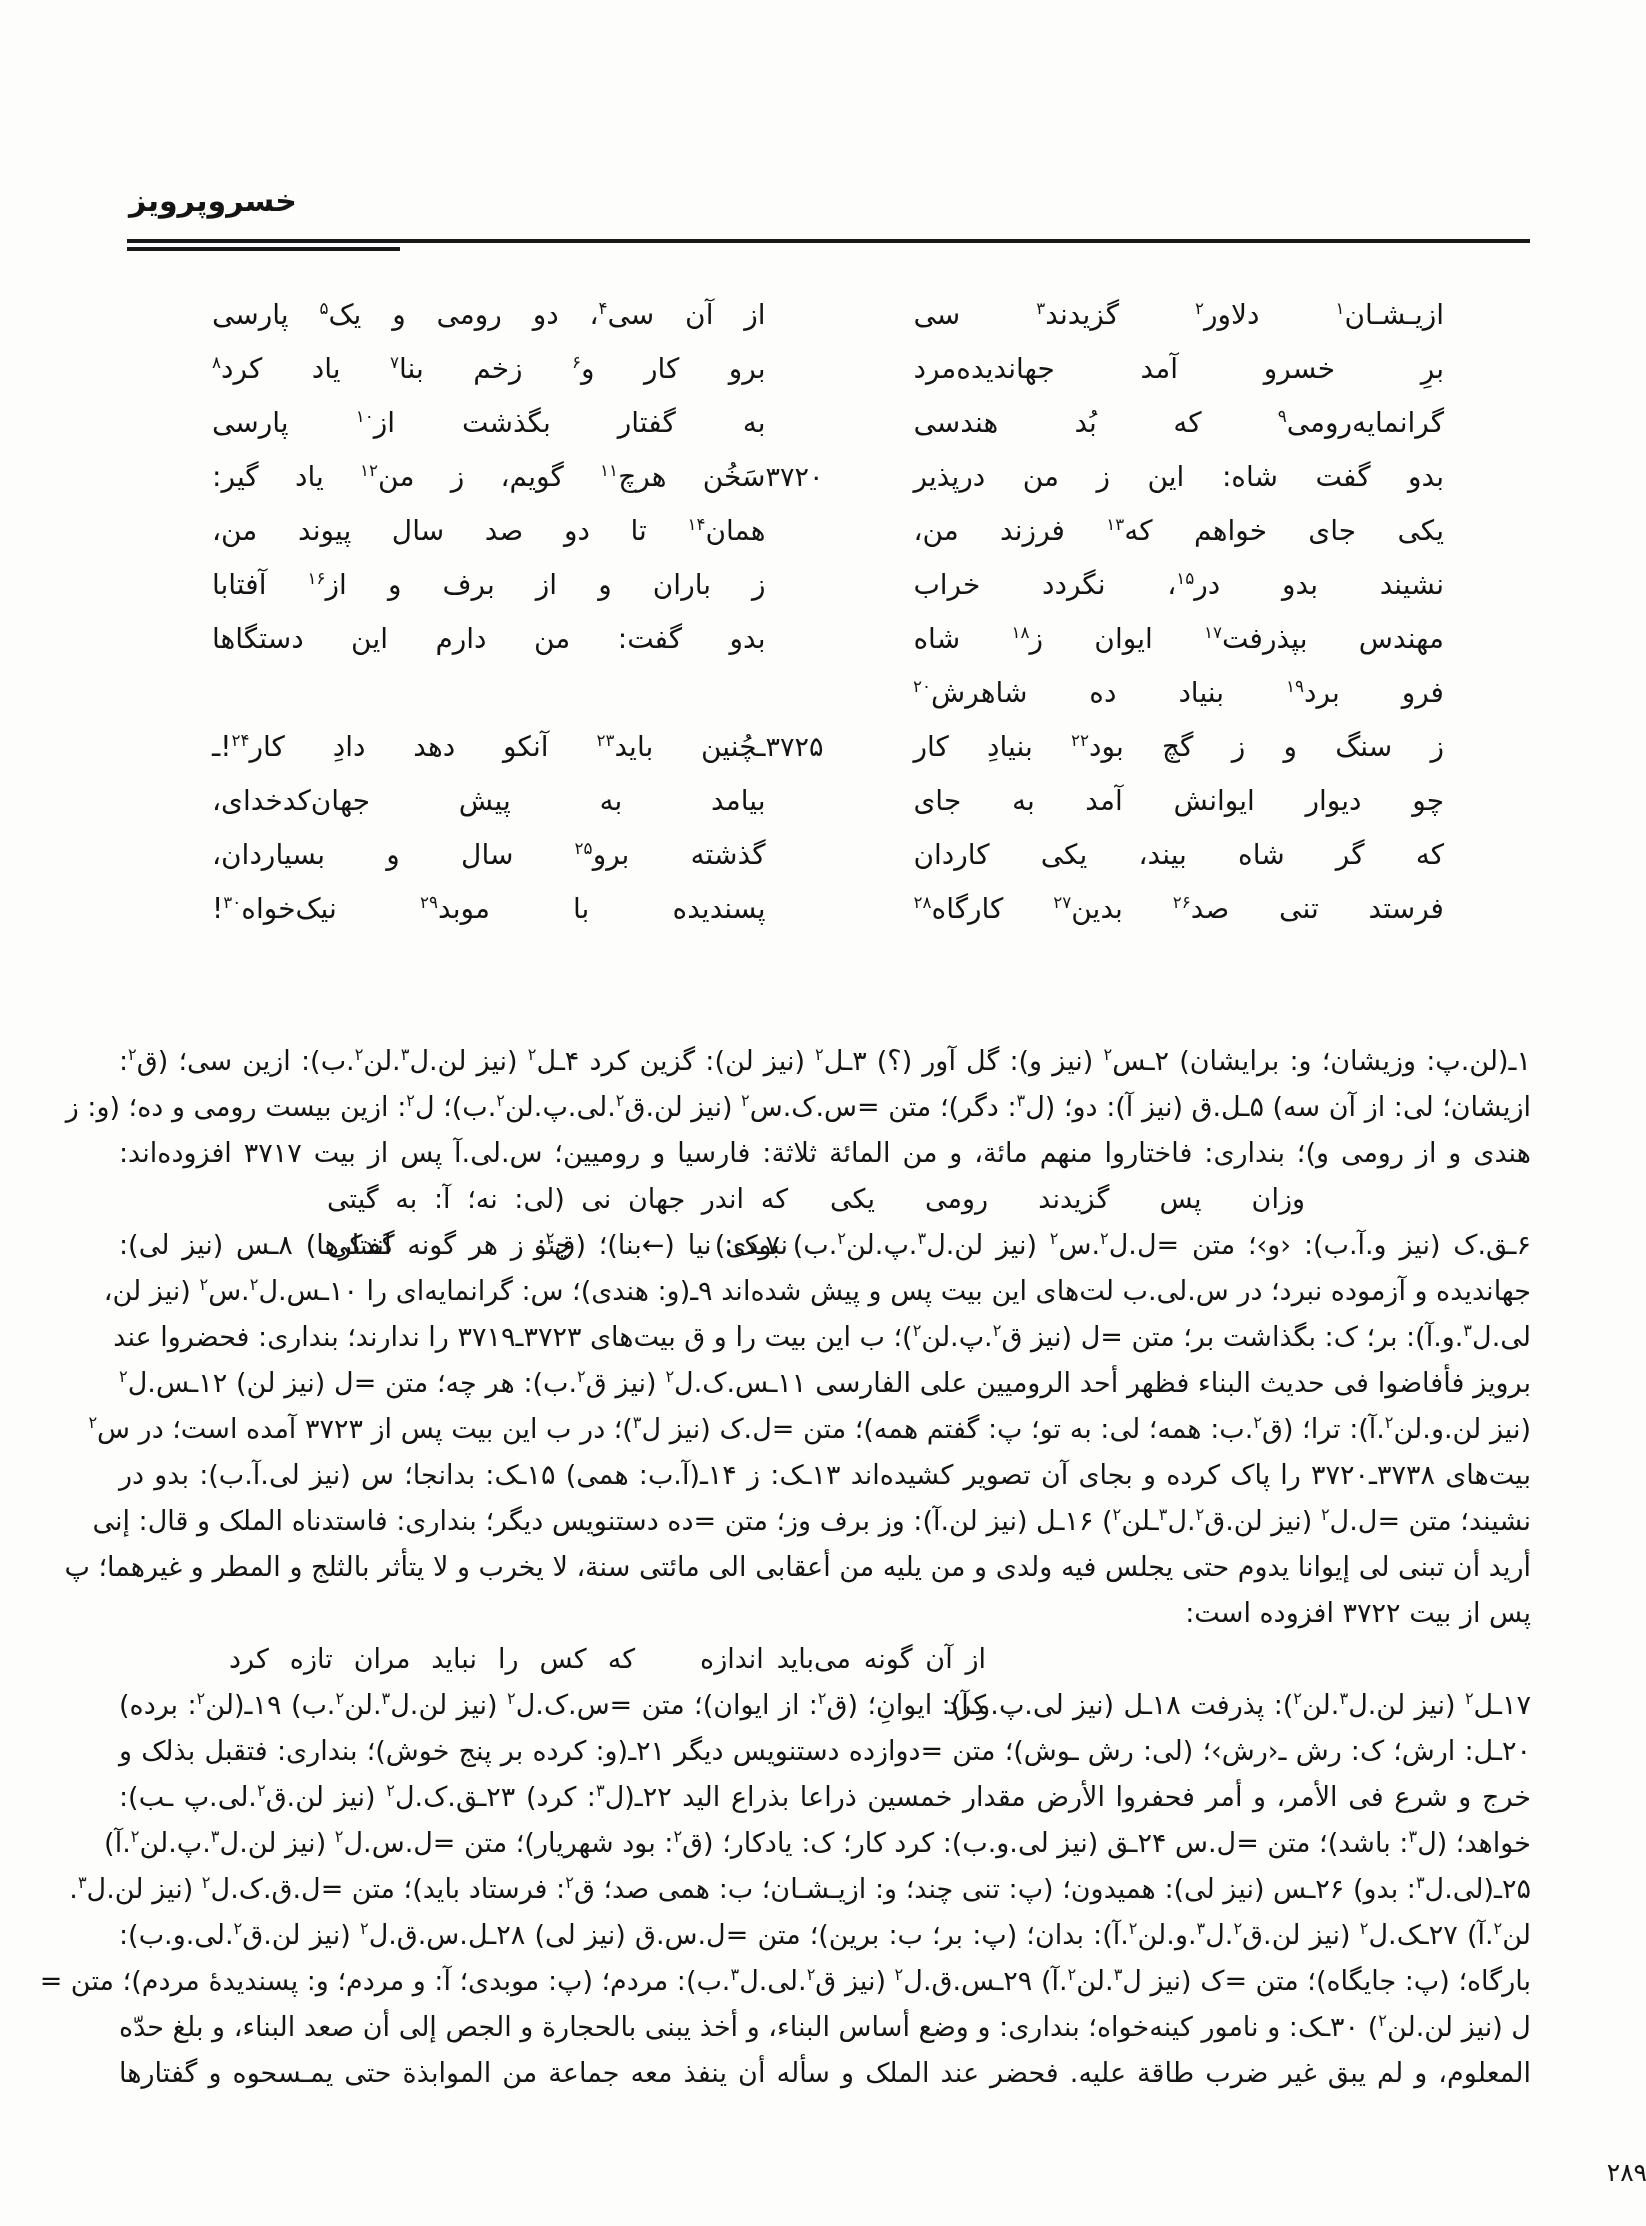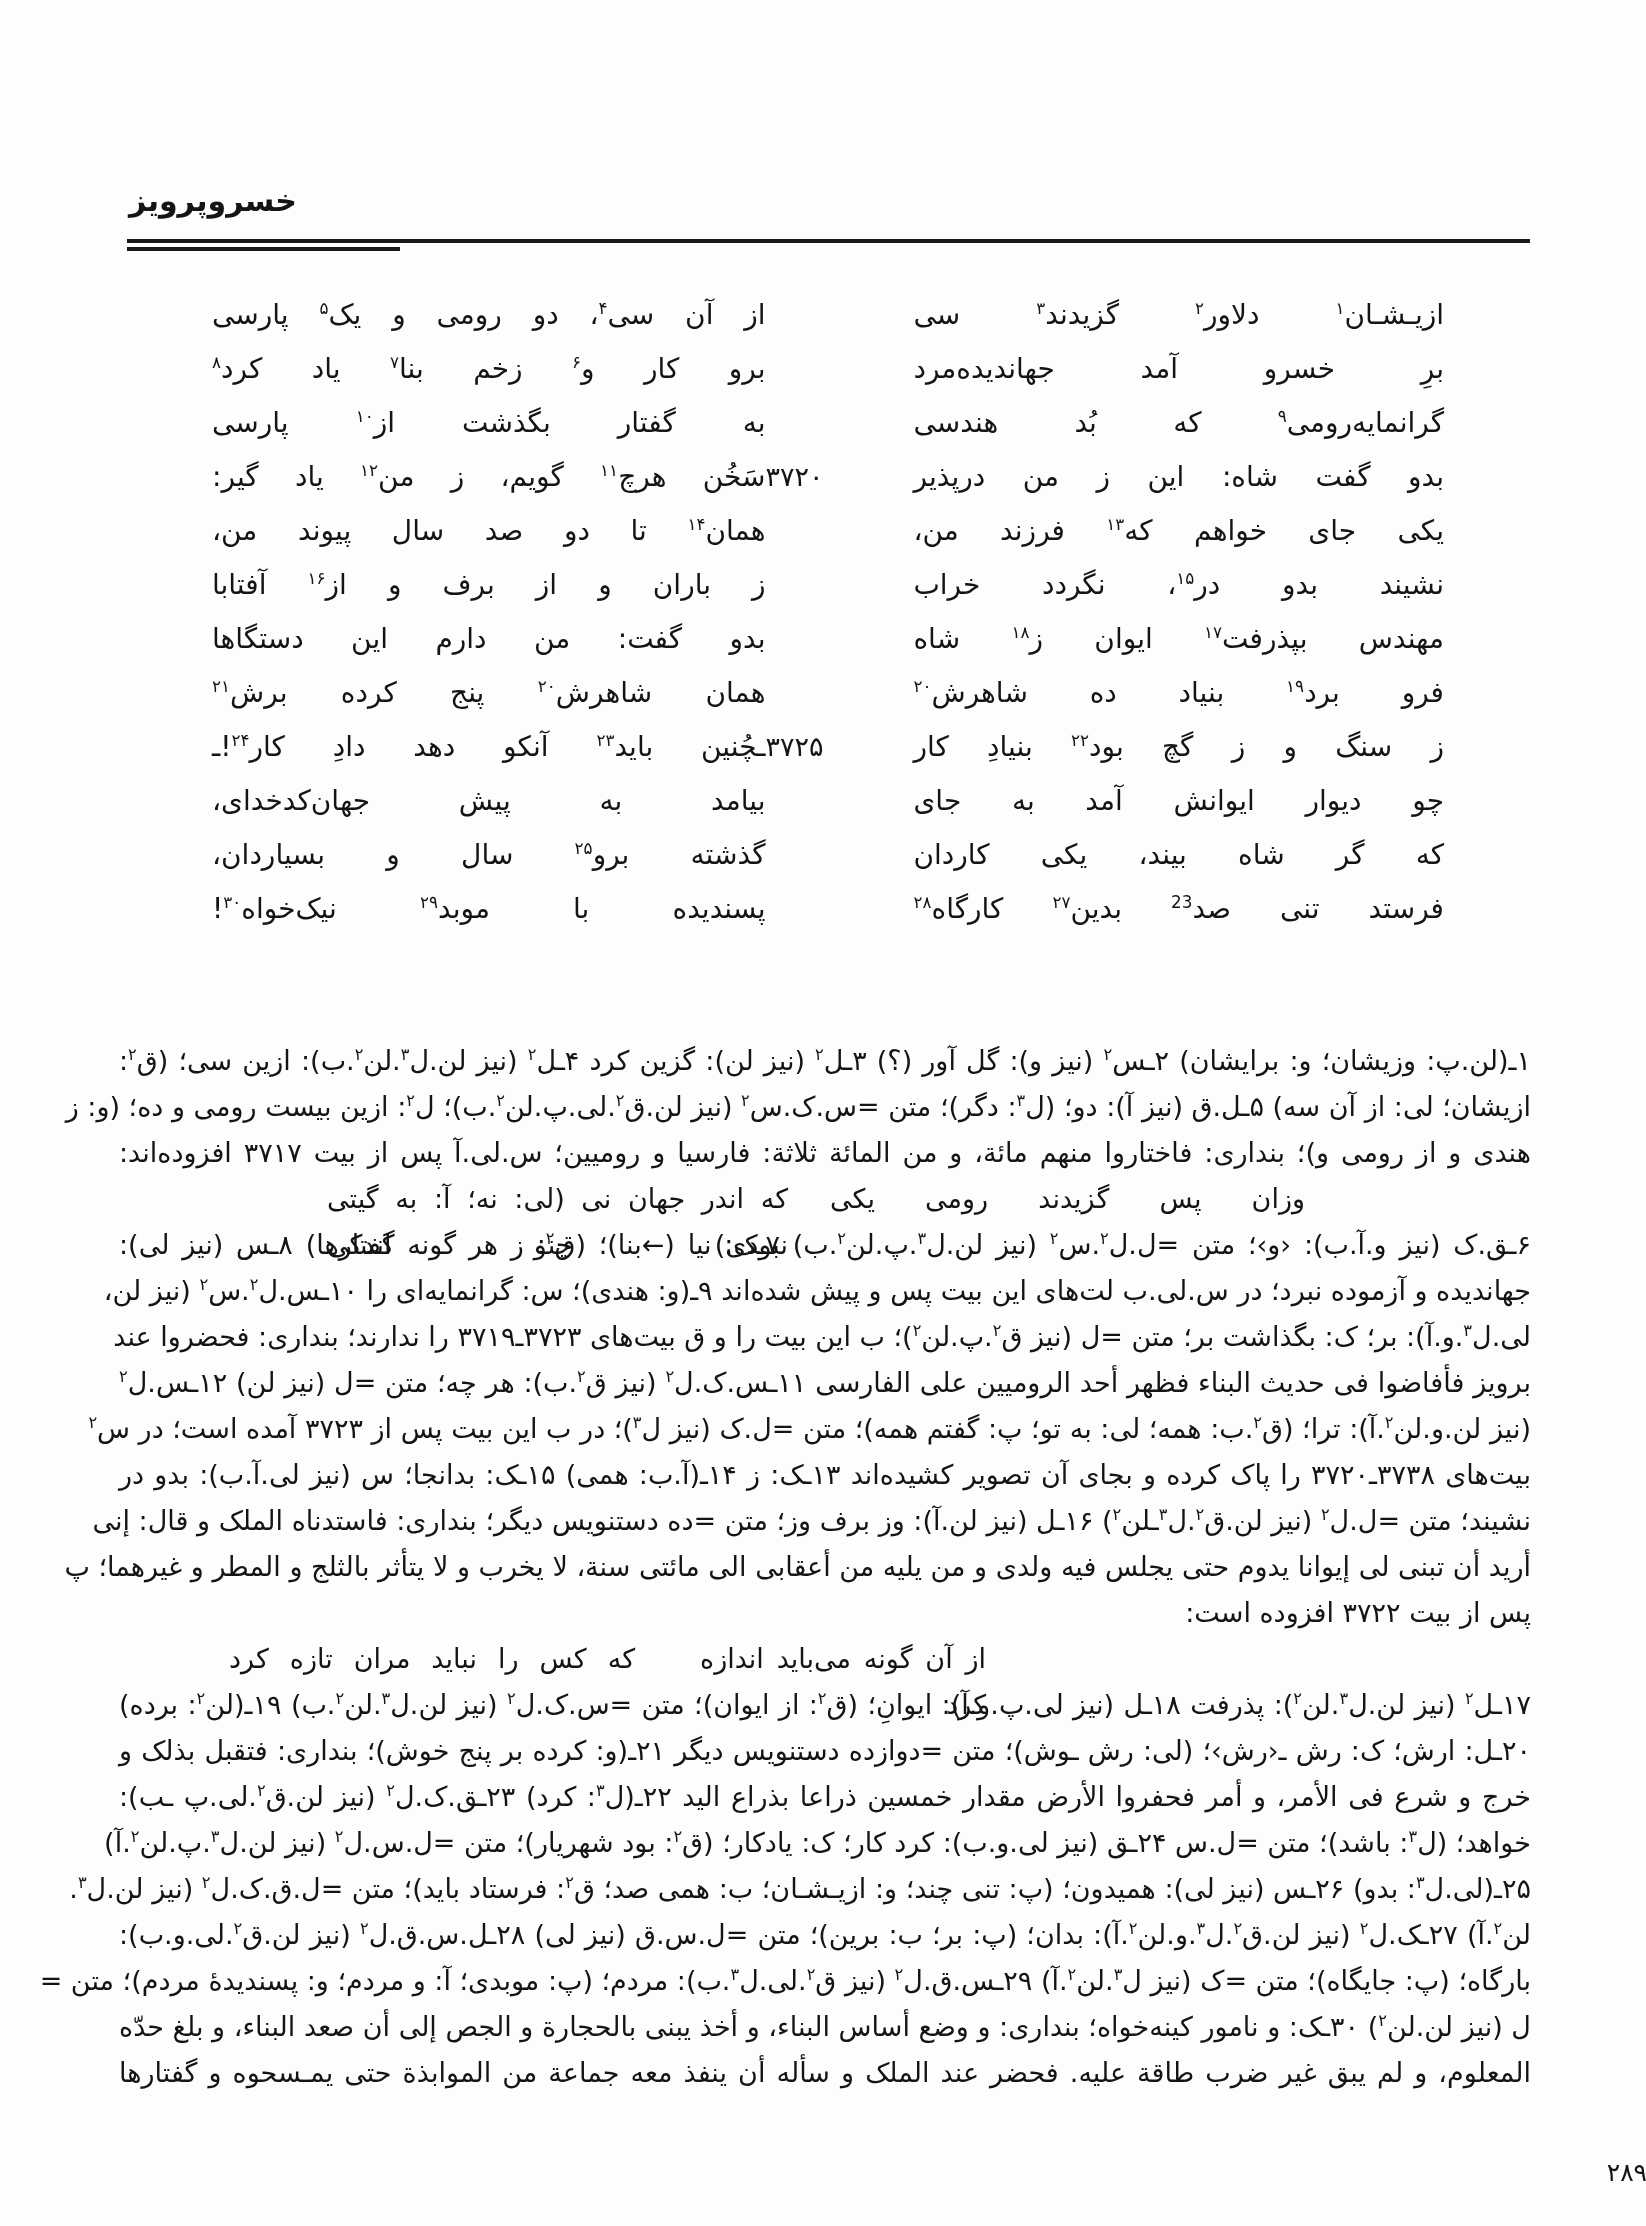--- a/index.html
+++ b/index.html
@@ -83,39 +83,38 @@
       <div class="hemi hemi-second">ز باران و از برف و از<sup>۱۶</sup> آفتابا</div>
     </div>
     <div class="bait">
       <div class="hemi hemi-first">مهندس بپذرفت<sup>۱۷</sup> ایوان ز<sup>۱۸</sup> شاه</div>
       <div class="gutter"></div>
       <div class="hemi hemi-second">بدو گفت: من دارم این دستگاها</div>
     </div>
     <div class="bait">
       <div class="hemi hemi-first">فرو برد<sup>۱۹</sup> بنیاد ده شاهرش<sup>۲۰</sup></div>
       <div class="gutter"></div>
-      <div class="hemi hemi-second">همان شاهرش<sup>۲۰</sup> پنج کرده برش<sup>۲۱</sup></div>
     </div>
     <div class="bait">
       <div class="hemi hemi-first">ز سنگ و ز گچ بود<sup>۲۲</sup> بنیادِ کار</div>
       <div class="gutter">۳۷۲۵</div>
       <div class="hemi hemi-second">ـچُنین باید<sup>۲۳</sup> آنکو دهد دادِ کار<sup>۲۴</sup>!ـ</div>
     </div>
     <div class="bait">
       <div class="hemi hemi-first">چو دیوار ایوانش آمد به جای</div>
       <div class="gutter"></div>
       <div class="hemi hemi-second">بیامد به پیش جهان‌کدخدای،</div>
     </div>
     <div class="bait">
       <div class="hemi hemi-first">که گر شاه بیند، یکی کاردان</div>
       <div class="gutter"></div>
       <div class="hemi hemi-second">گذشته برو<sup>۲۵</sup> سال و بسیاردان،</div>
     </div>
     <div class="bait">
-      <div class="hemi hemi-first">فرستد تنی صد<sup>23</sup> بدین<sup>۲۷</sup> کارگاه<sup>۲۸</sup></div>
+      <div class="hemi hemi-first">فرستد تنی صد<sup>۲۶</sup> بدین<sup>۲۷</sup> کارگاه<sup>۲۸</sup></div>
       <div class="gutter"></div>
       <div class="hemi hemi-second">پسندیده با موبد<sup>۲۹</sup> نیک‌خواه<sup>۳۰</sup>!</div>
     </div>
   </div>
 
   <div class="apparatus">
     <div class="app-line">۱ـ(لن.پ: وزیشان؛ و: برایشان) ۲ـس<sup>۲</sup> (نیز و): گل آور (؟) ۳ـل<sup>۲</sup> (نیز لن): گزین کرد ۴ـل<sup>۲</sup> (نیز لن.ل<sup>۳</sup>.لن<sup>۲</sup>.ب): ازین سی؛ (ق<sup>۲</sup>:</div>
     <div class="app-line">ازیشان؛ لی: از آن سه) ۵ـل.ق (نیز آ): دو؛ (ل<sup>۳</sup>: دگر)؛ متن =س.ک.س<sup>۲</sup> (نیز لن.ق<sup>۲</sup>.لی.پ.لن<sup>۲</sup>.ب)؛ ل<sup>۲</sup>: ازین بیست رومی و ده؛ (و: ز</div>
     <div class="app-line">هندی و از رومی و)؛ بنداری: فاختاروا منهم مائة، و من المائة ثلاثة: فارسیا و رومیین؛ س.لی.آ پس از بیت ۳۷۱۷ افزوده‌اند:</div>
     <div class="app-verse va">

